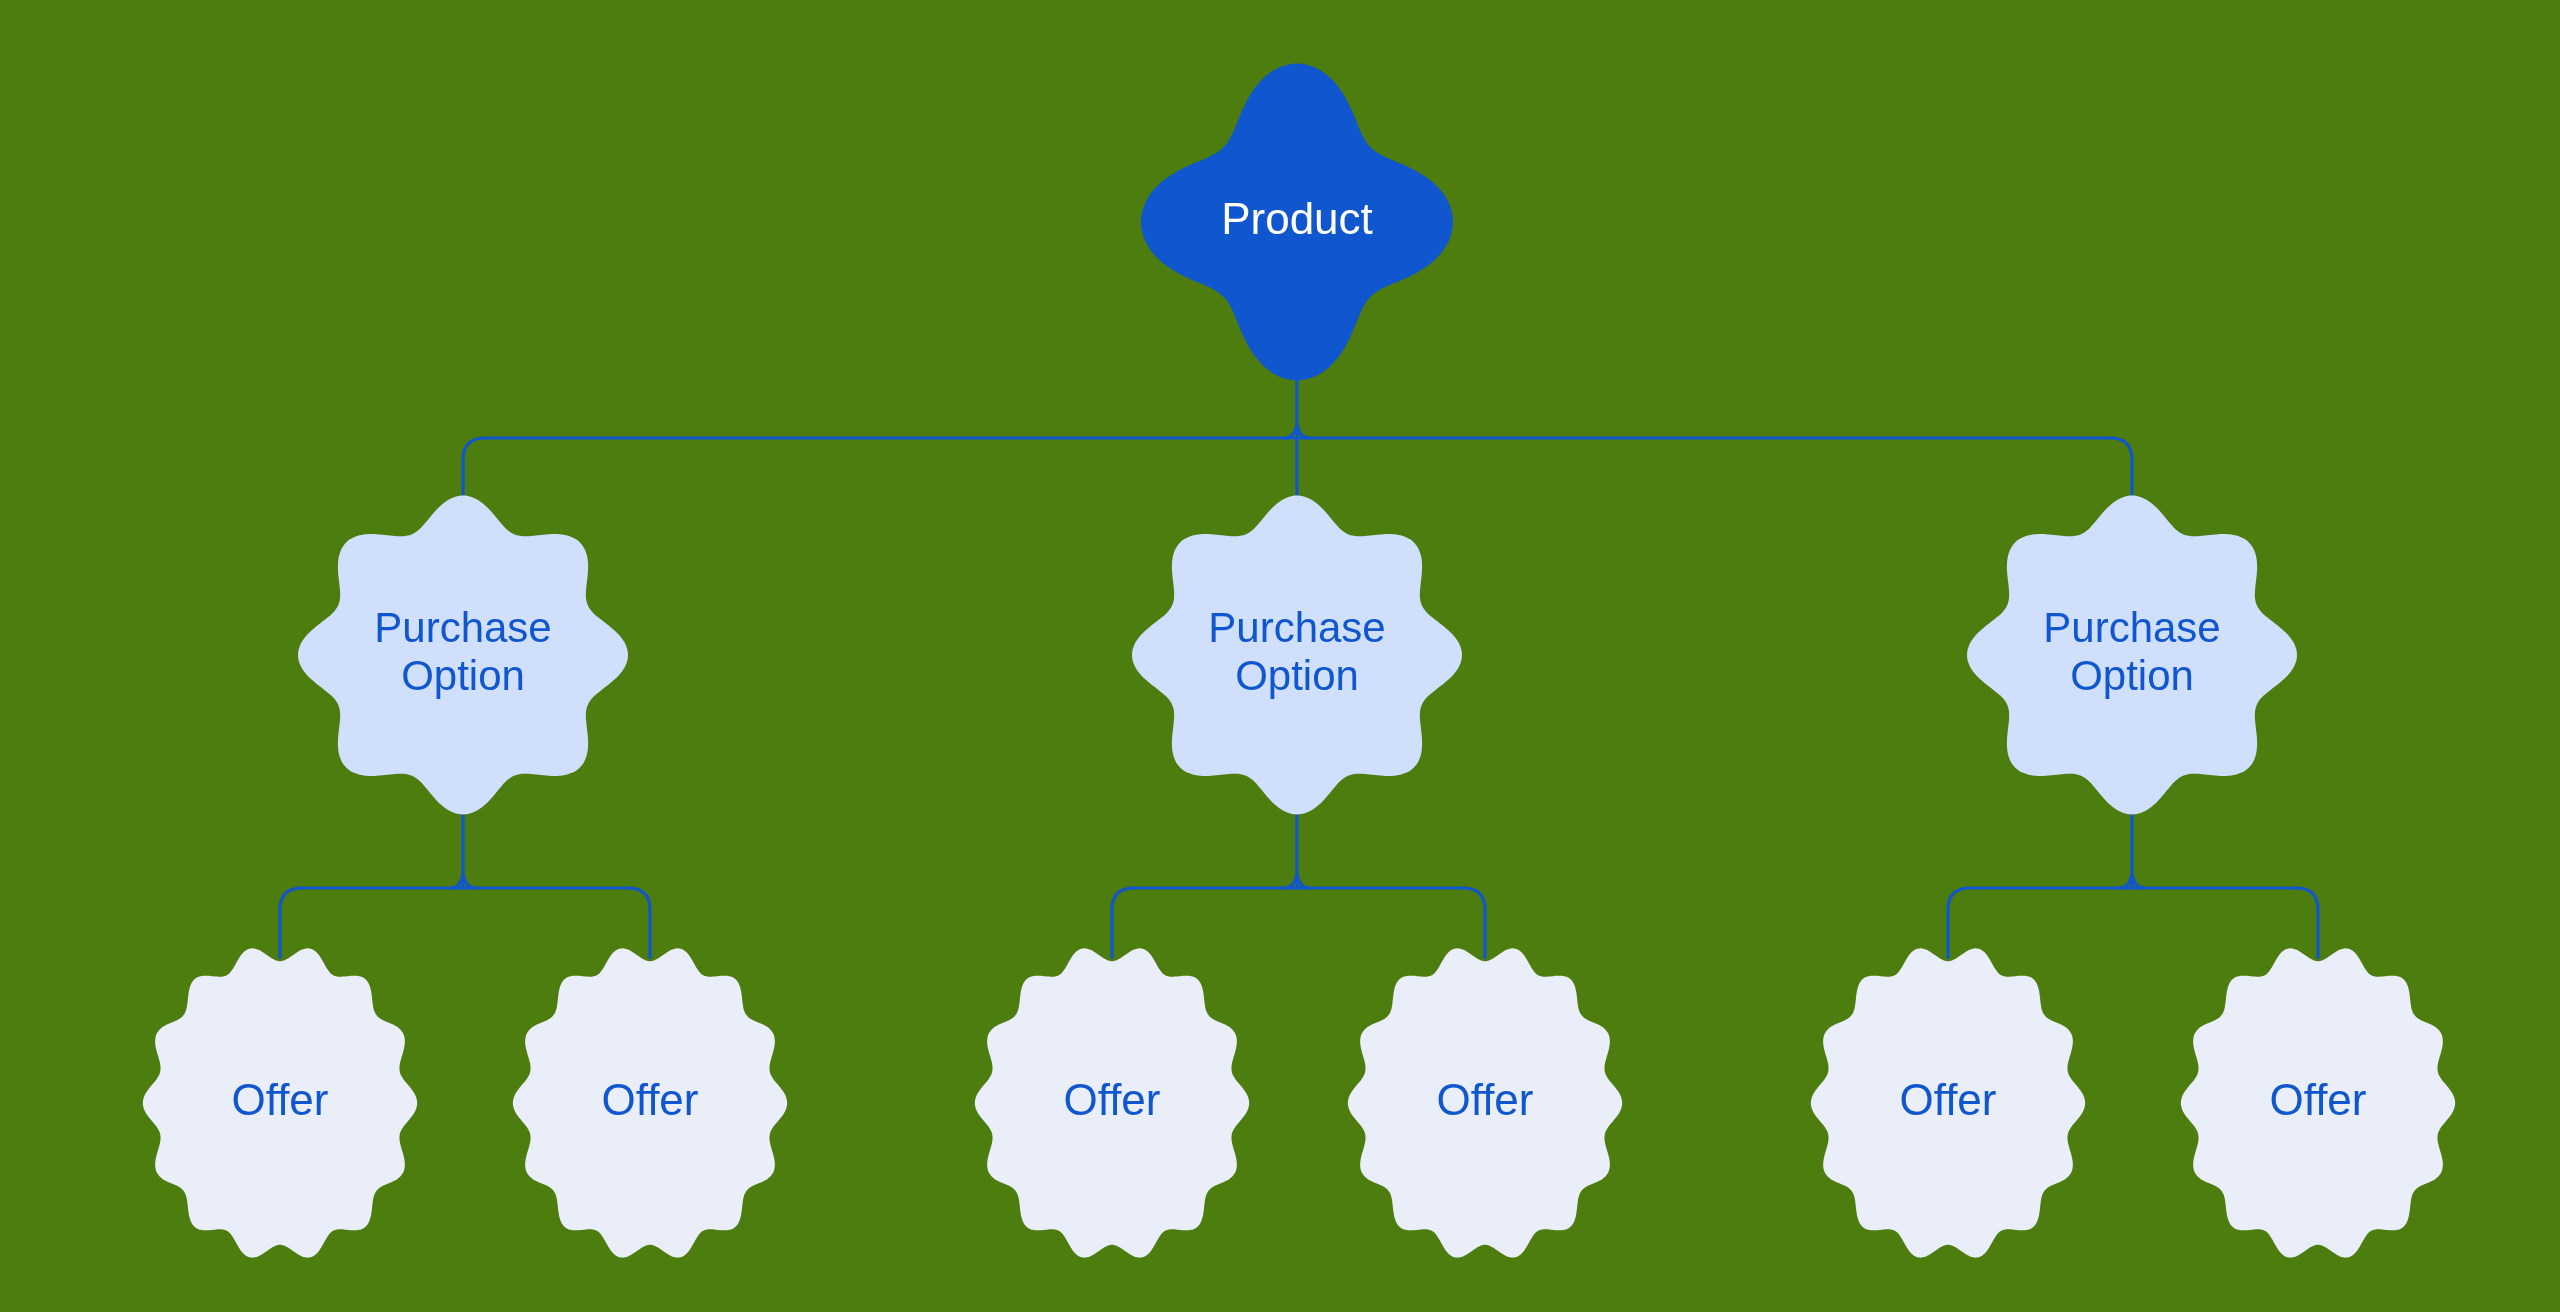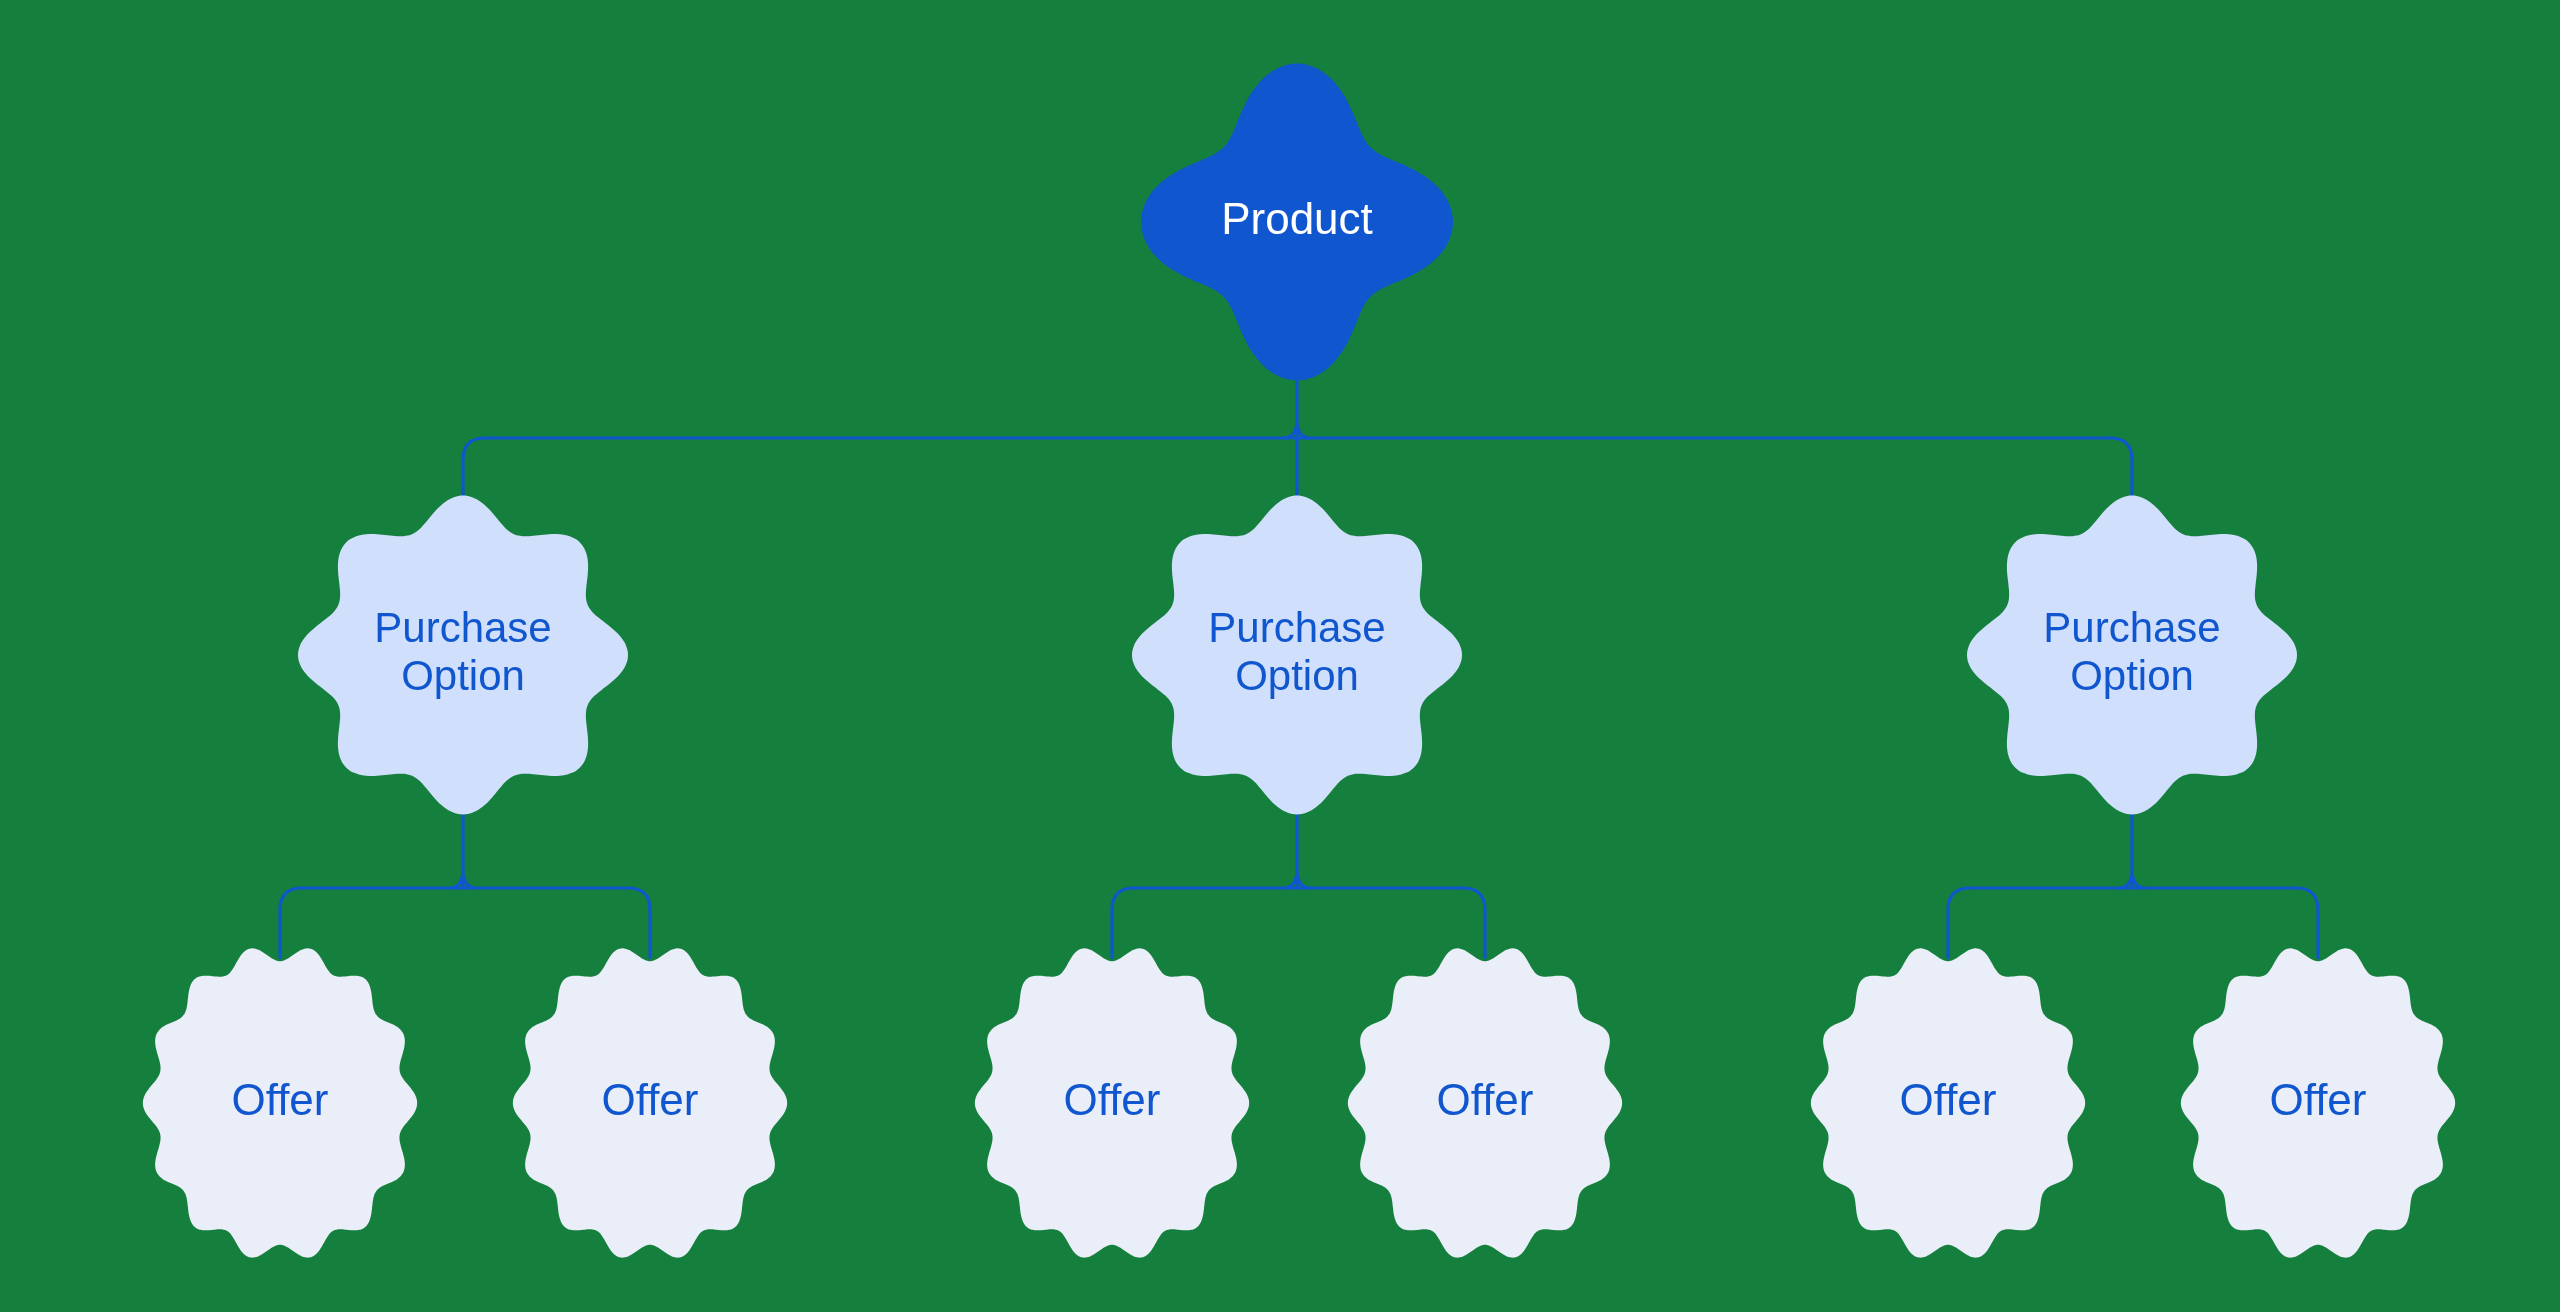--- a/index.html
+++ b/index.html
@@ -39,21 +39,21 @@
   .label-product   { font-size: 44px; fill: #FFFFFF; }
   .label-option    { font-size: 42px; fill: #1056CE; }
   .label-offer     { font-size: 44px; fill: #1056CE; }
   .blob            { stroke: none; }
   .connector       { fill: none; stroke: #1056CE; stroke-width: 3.2;
                      stroke-linecap: round; stroke-linejoin: round; }
 </style>
 </head>
 <body style="background: rgb(253, 253, 254);">
 
-<div id="diagram-root" style="background: #15803d;">
+<div id="diagram-root" style="background: #4d7c0f;">
   <svg id="diagram-svg" viewBox="0 0 2560 1312" xmlns="http://www.w3.org/2000/svg">
     <g id="connectors-layer">
         <path d="M 1297 343.44 L 1297 438" class="connector" stroke="#1056CE" stroke-width="3.2"></path>
         <path d="M 485 438 L 2110 438" class="connector" stroke="#1056CE" stroke-width="3.2"></path>
         <path d="M 1284 438 Q 1292.06 438 1294.92 430.85 L 1297 425 L 1299.08 430.85 Q 1301.94 438 1310 438" class="connector" stroke="#1056CE" stroke-width="3.2"></path>
         <path d="M 485 438 Q 463 438 463 460 L 463 514.35" class="connector" stroke="#1056CE" stroke-width="3.2"></path>
         <path d="M 1297 438 L 1297 514.35" class="connector" stroke="#1056CE" stroke-width="3.2"></path>
         <path d="M 2110 438 Q 2132 438 2132 460 L 2132 514.35" class="connector" stroke="#1056CE" stroke-width="3.2"></path>
         <path d="M 463 795.65 L 463 888" class="connector" stroke="#1056CE" stroke-width="3.2"></path>
         <path d="M 302 888 L 628 888" class="connector" stroke="#1056CE" stroke-width="3.2"></path>

